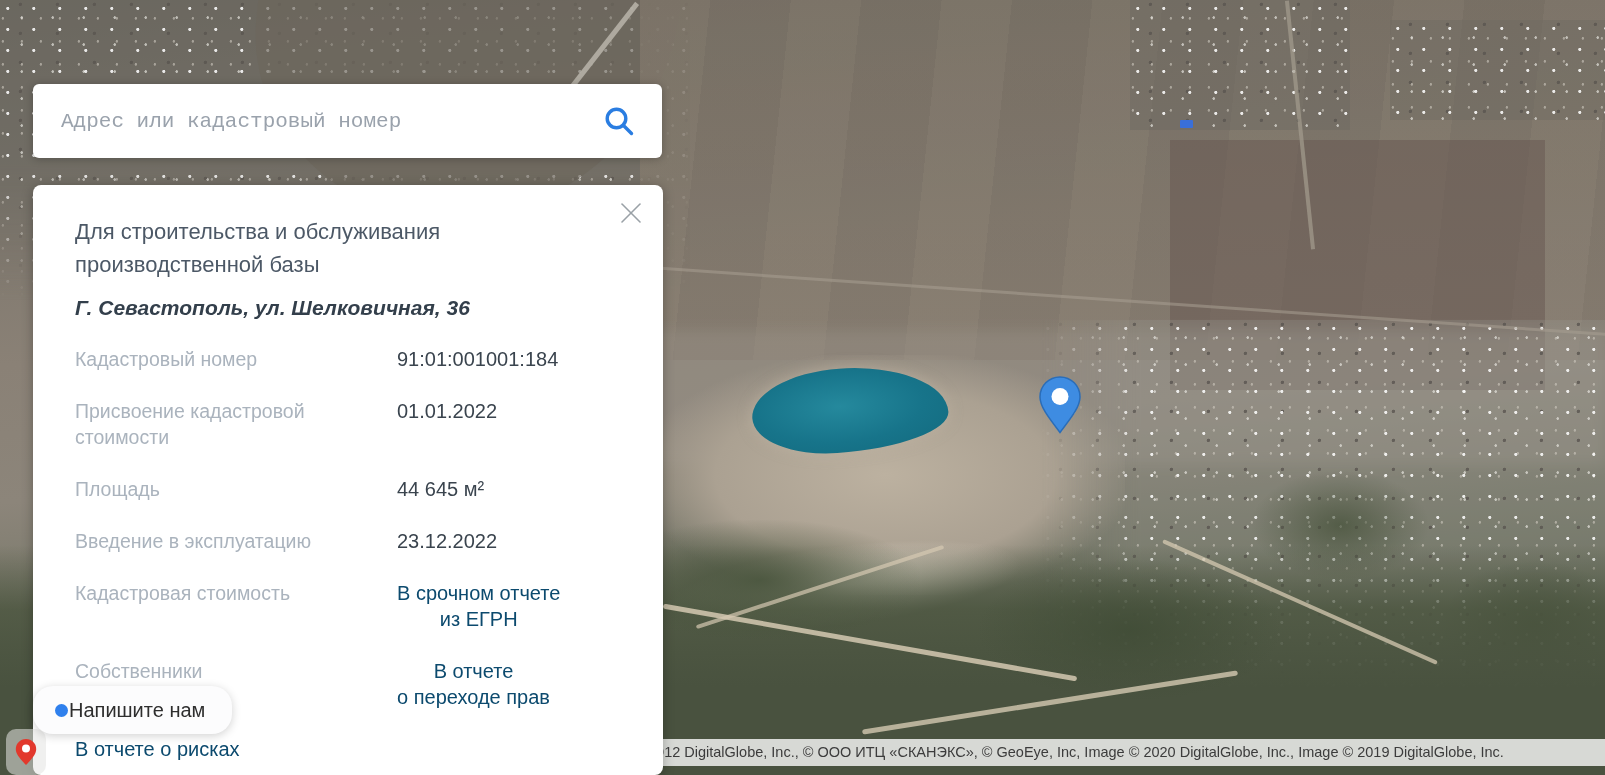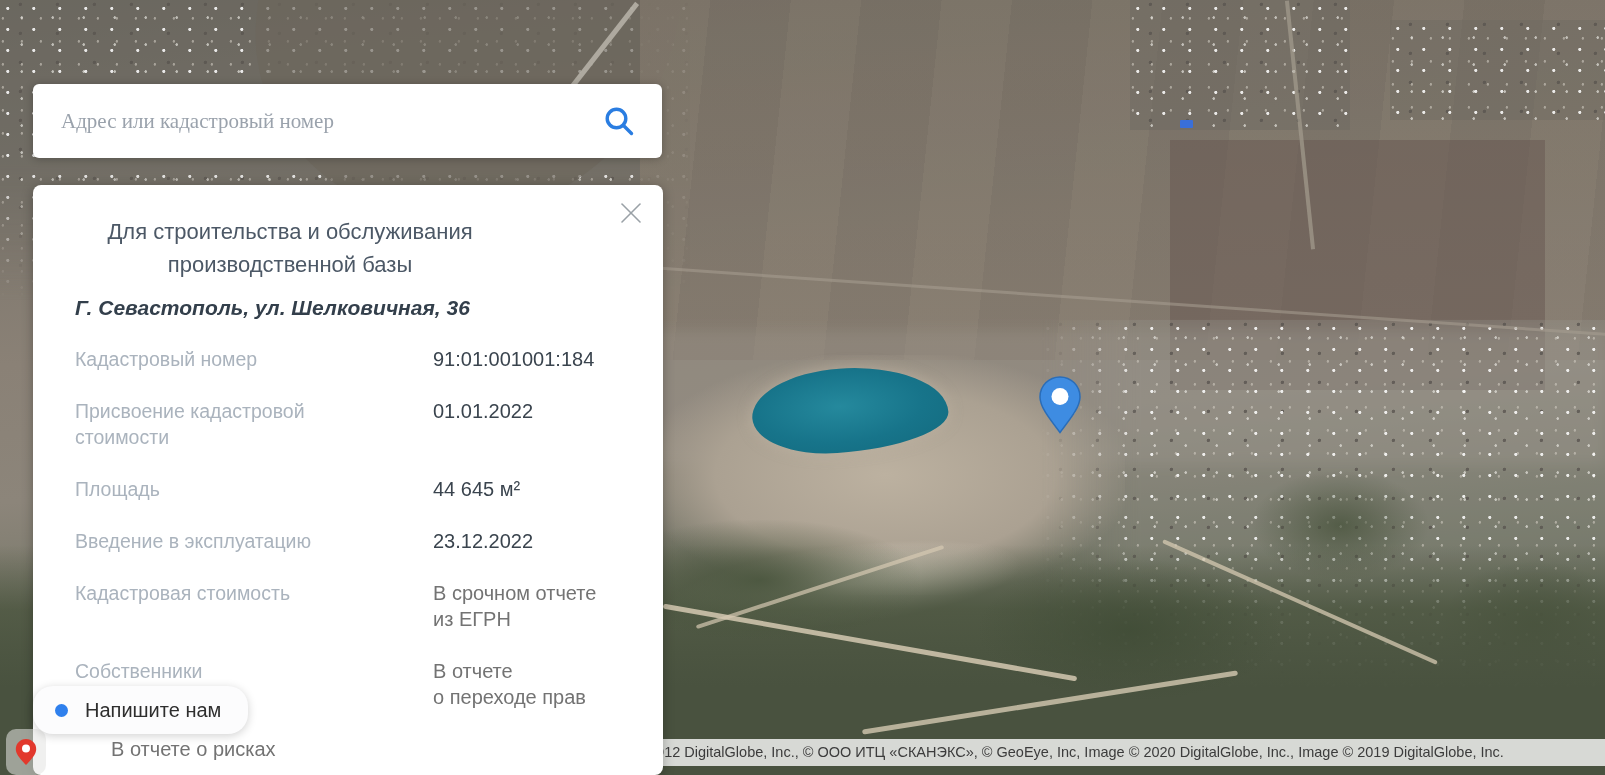--- a/index.html
+++ b/index.html
@@ -67,43 +67,43 @@
     white-space:nowrap;overflow:hidden;z-index:5;}
 
   
   .map-pin{left:1039px;top:376px;width:42px;height:58px;z-index:6;cursor:pointer;}
 
   
   .search-bar{left:33px;top:84px;width:629px;height:74px;background:#fff;border-radius:6px;
     box-shadow:0 1px 8px rgba(0,0,0,.25);display:flex;align-items:center;
     padding:0 24px 0 26px;box-sizing:border-box;z-index:20;}
   .search-bar input{flex:1;border:none;outline:none;font-size:21px;color:#333;
-    font-family:Liberation Serif, serif;background:transparent;}
+    font-family:Liberation Mono, monospace;background:transparent;}
   .search-bar input::placeholder{color:#9aa2ac;}
   .search-btn{width:38px;height:38px;border:none;background:transparent;cursor:pointer;
     display:flex;align-items:center;justify-content:center;padding:0;}
 
   
   .info-panel{left:33px;top:185px;width:630px;height:590px;background:#fff;border-radius:8px;
     box-shadow:0 2px 12px rgba(0,0,0,.28);z-index:20;box-sizing:border-box;
     padding:30px 40px 0 42px;}
   .close-btn{position:absolute;top:10px;right:14px;width:36px;height:36px;border:none;
     background:transparent;cursor:pointer;display:flex;align-items:center;justify-content:center;padding:0;}
-  .panel-title{width:430px;font-size:22px;line-height:33px;color:#4c5866;font-weight:400;text-align:center;}
+  .panel-title{width:430px;font-size:22px;line-height:33px;color:#4c5866;font-weight:400;}
   .panel-address{margin-top:13px;font-size:21px;line-height:28px;font-weight:700;color:#333f4b;font-style:italic;}
   .rows{margin-top:24px;}
   .row{display:flex;margin-bottom:26px;}
   .row-label{width:322px;flex-shrink:0;padding-right:20px;box-sizing:border-box;
     font-size:19.5px;line-height:26px;color:#aab3bd;}
-  .row-value{font-size:20px;line-height:26px;color:#3a444e;white-space:pre-line;margin-left:36px;}
-  .row-value.link{color:#737373;cursor:pointer;}
+  .row-value{font-size:20px;line-height:26px;color:#3a444e;white-space:pre-line;}
+  .row-value.link{color:#0c4a6e;cursor:pointer;text-align:center;}
 
   
   .chat-tooltip{left:33px;top:686px;height:48px;background:#fcfcfd;border-radius:20px;
-    display:flex;align-items:center;gap:17px;padding:0 27px 0 22px;
+    display:flex;align-items:center;gap:1px;padding:0 27px 0 22px;
     box-shadow:0 2px 10px rgba(0,0,0,.18);z-index:30;cursor:pointer;}
   .chat-dot{width:13px;height:13px;border-radius:50%;background:#2f80ed;flex-shrink:0;}
   .chat-label{font-size:20px;color:#2e2e2e;}
   .chat-icon{left:6px;top:729px;width:40px;height:46px;border-radius:10px;
     background:rgba(228,228,226,.55);z-index:29;display:flex;align-items:center;
     justify-content:center;cursor:pointer;}
 </style>
 </head>
 <body>
 

